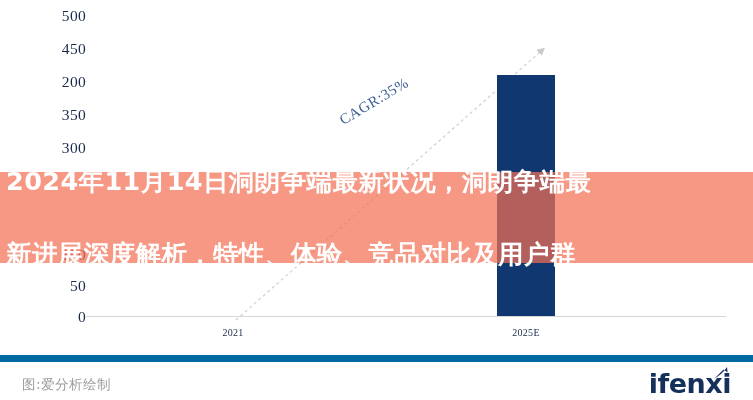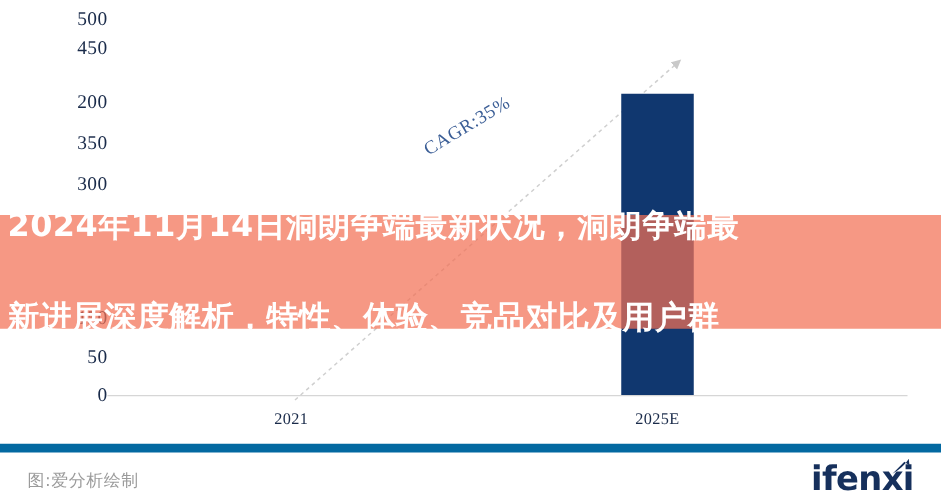--- a/index.html
+++ b/index.html
@@ -70,21 +70,21 @@
     color: #ffffff;
     letter-spacing: 0.4px;
     padding-left: 44px;
   }
   .x-tick {
     position: absolute;
     top: 327px;
     width: 120px;
     text-align: center;
     font-family: "Liberation Serif", "DejaVu Serif", serif;
-    font-size: 13px;
+    font-size: 10px;
     color: #1a2b4a;
     letter-spacing: 0.3px;
   }
 
   
   #cagr-arrow {
     position: absolute;
     left: 0;
     top: 0;
     width: 753px;
@@ -172,21 +172,21 @@
 </style>
 </head>
 <body>
 
 <div id="root">
 
   <div id="chart-area">
 
     <div id="y-axis">
       <div class="y-tick" style="top:8px">500</div>
-      <div class="y-tick" style="top:31px">450</div>
+      <div class="y-tick" style="top:41px">450</div>
       <div class="y-tick" style="top:74px">200</div>
       <div class="y-tick" style="top:107px">350</div>
       <div class="y-tick" style="top:140px">300</div>
       <div class="y-tick" style="top:247px">150</div>
       <div class="y-tick" style="top:278px">50</div>
       <div class="y-tick" style="top:309px">0</div>
     </div>
 
     <div id="baseline"></div>
 

